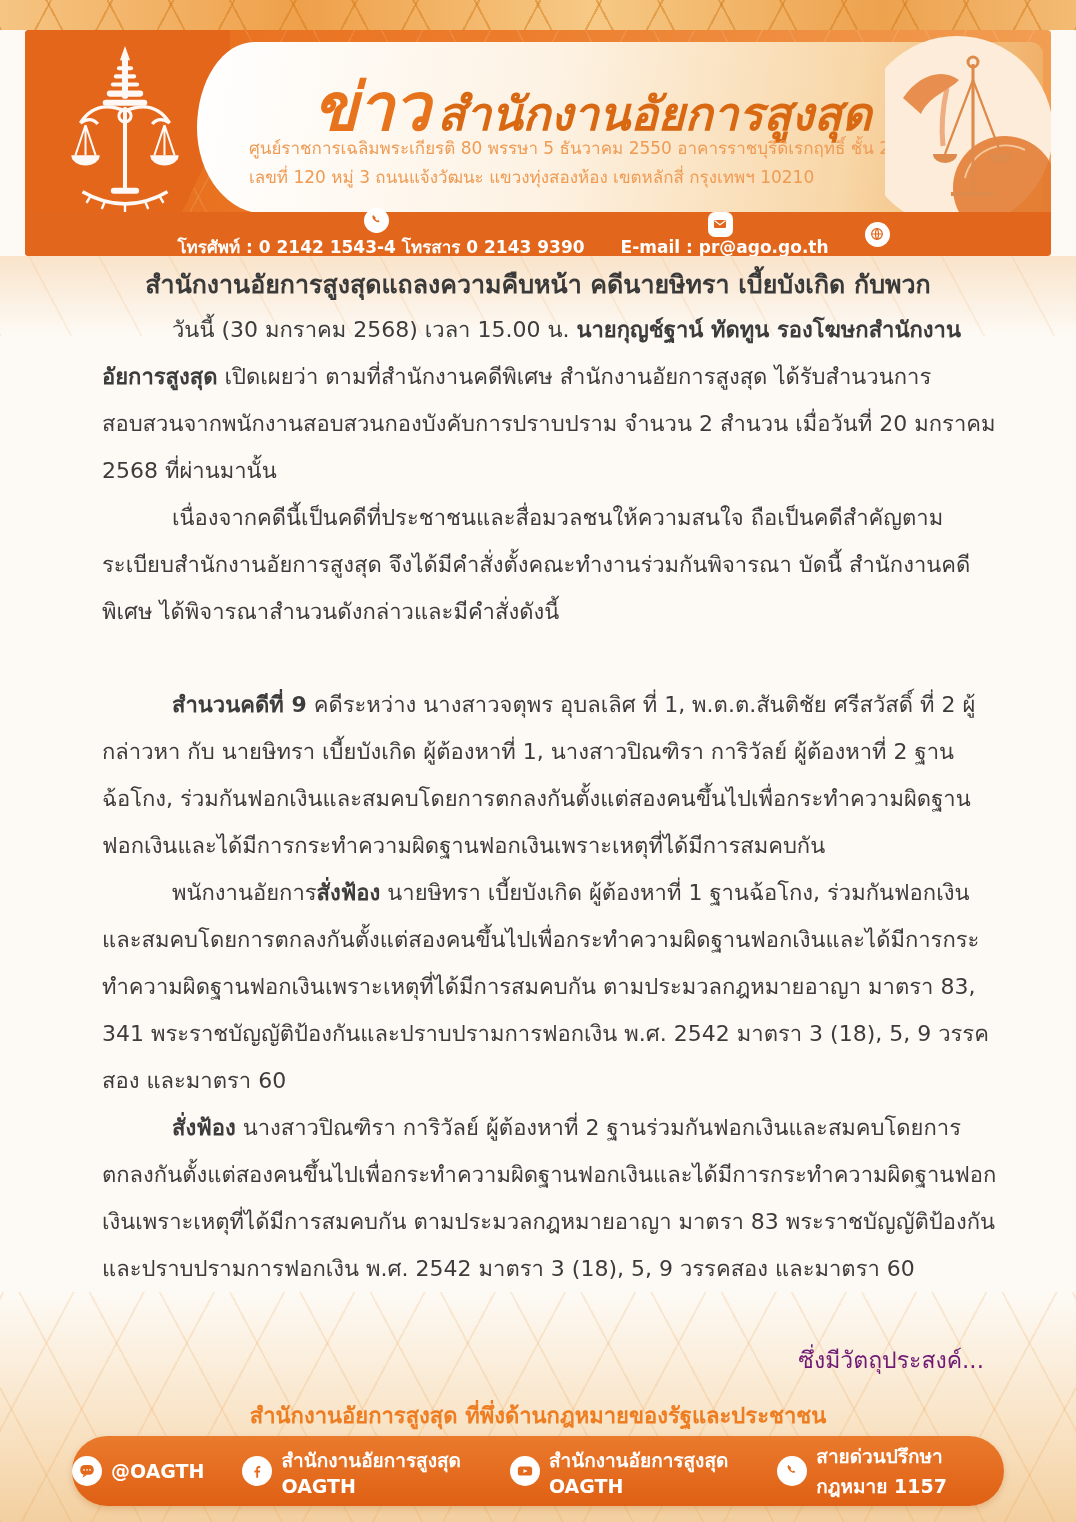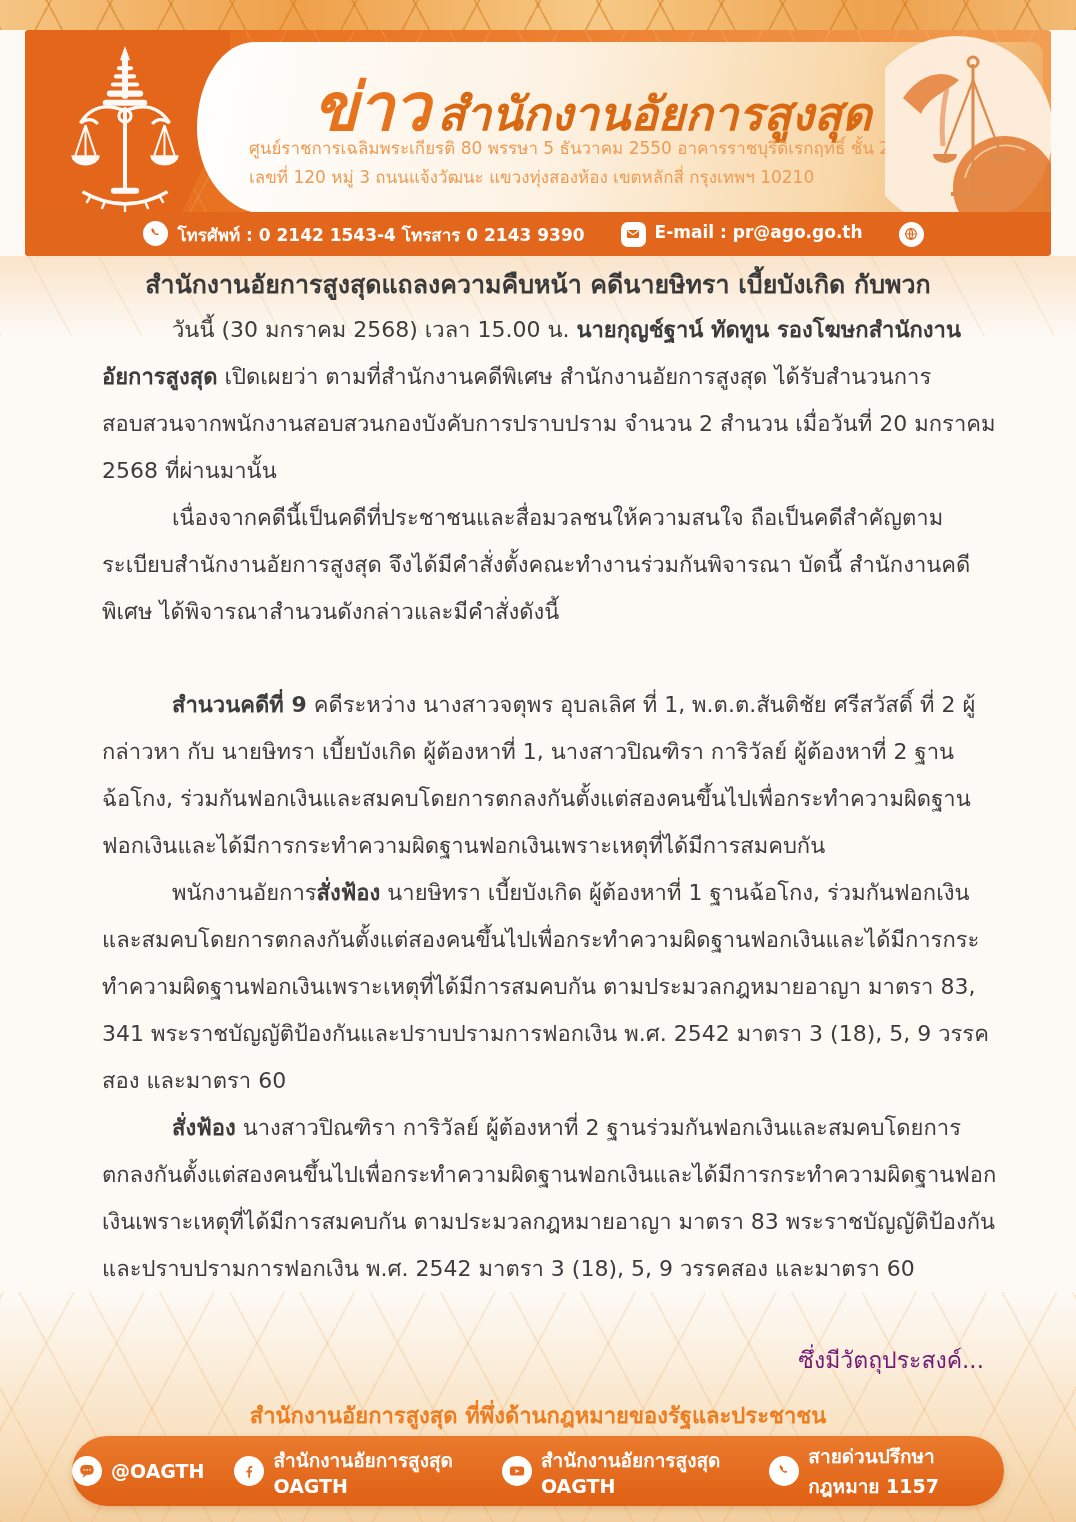--- a/index.html
+++ b/index.html
@@ -35,41 +35,41 @@
   .cream-panel{position:absolute;left:172px;top:12px;width:846px;height:172px;
     border-radius:100px 22px 22px 120px / 150px 22px 22px 150px;
     background:linear-gradient(100deg,#ffffff 0%,#fdf2e3 42%,#f8d7a8 76%,#efab60 100%);}
   .masthead{position:absolute;left:288px;top:24px;white-space:nowrap;font-style:italic;font-weight:800;}
   .masthead .news{font-size:66px;color:#e8731d;letter-spacing:-1px;}
   .masthead .org{font-size:46px;color:#d96812;margin-left:8px;}
   .addr{position:absolute;left:224px;top:104px;font-size:17px;line-height:29px;color:#ef9b54;}
   .scales-illu{position:absolute;right:-12px;top:6px;}
   .contact-bar{position:absolute;left:0;right:0;bottom:0;height:44px;background:#e2661b;
     display:flex;align-items:center;justify-content:center;gap:36px;color:#fff;font-size:17px;font-weight:600;}
-  .c-item{display:flex;align-items:flex-start;}
+  .c-item{display:flex;align-items:center;flex-direction:column;}
   .cicon{width:25px;height:25px;border-radius:50%;background:#fff;display:inline-flex;
     align-items:center;justify-content:center;margin-right:9px;flex:none;}
   .cicon.sq{border-radius:7px;}
 
   
   .doc-title{position:absolute;top:264px;left:0;width:100%;text-align:center;
     font-size:25px;font-weight:bold;color:#3a3a3a;}
   .doc-body{position:absolute;top:306px;left:102px;width:906px;max-height:1024px;overflow:hidden;
     font-size:22px;line-height:47px;color:#3c3c3c;}
   .para{margin:0;text-indent:70px;text-align:left;}
   .para.gap{margin-top:46px;}
   .b{font-weight:bold;}
   .continuation{position:absolute;top:1342px;right:92px;font-size:23px;color:#701a75;}
 
   
   .tagline{position:absolute;top:1398px;left:0;width:100%;text-align:center;
     font-size:22px;font-weight:bold;color:#ee7d22;}
   .social-pill{position:absolute;top:1436px;left:72px;width:932px;height:70px;border-radius:36px;
     background:linear-gradient(#ea7a2d,#df6014);display:flex;align-items:center;justify-content:center;
-    gap:30px;color:#fff;font-size:19px;font-weight:600;box-shadow:0 3px 6px rgba(180,90,10,.25);}
+    gap:38px;color:#fff;font-size:19px;font-weight:600;box-shadow:0 3px 6px rgba(180,90,10,.25);}
   .s-item{display:flex;align-items:center;}
   .sicon{width:30px;height:30px;border-radius:50%;background:#fff;display:inline-flex;
     align-items:center;justify-content:center;margin-right:9px;flex:none;}
 </style>
 </head>
 <body>
 
 <div class="page">
 
   <div class="strip-top"></div>

